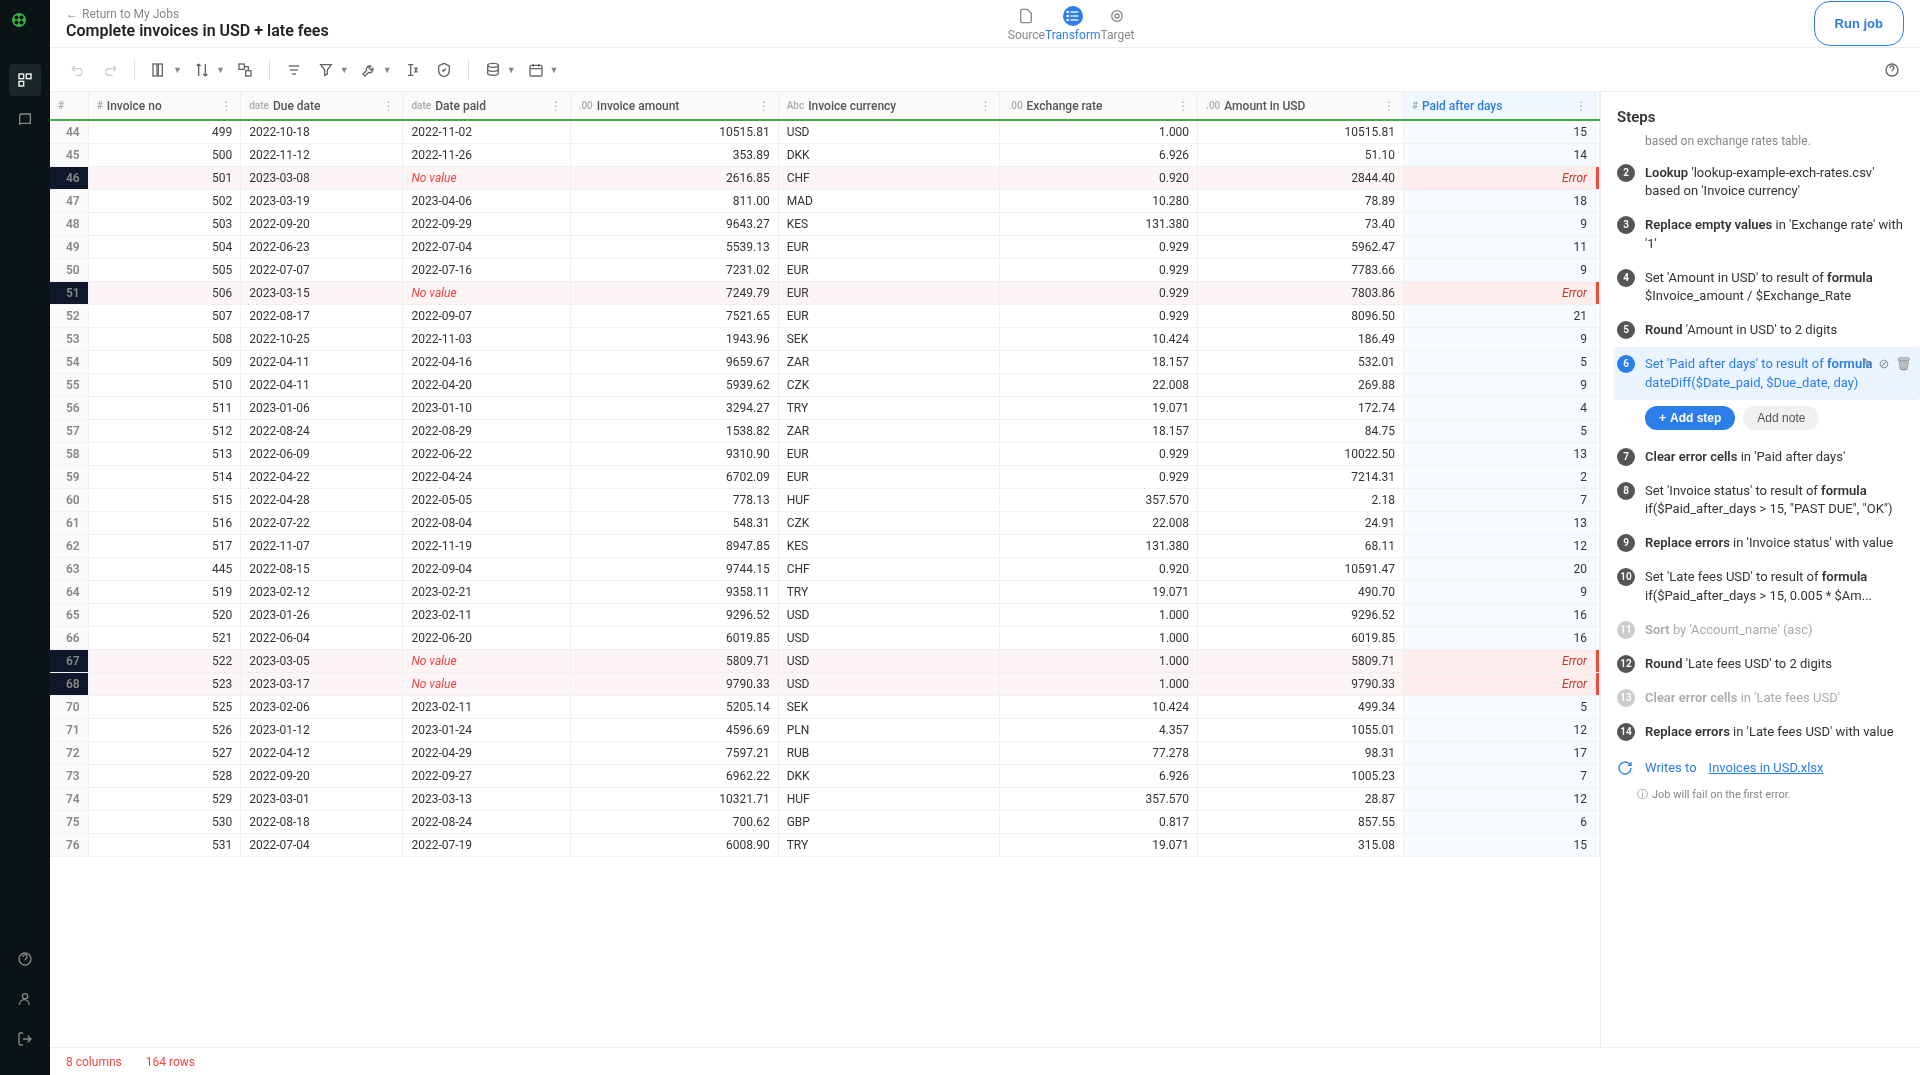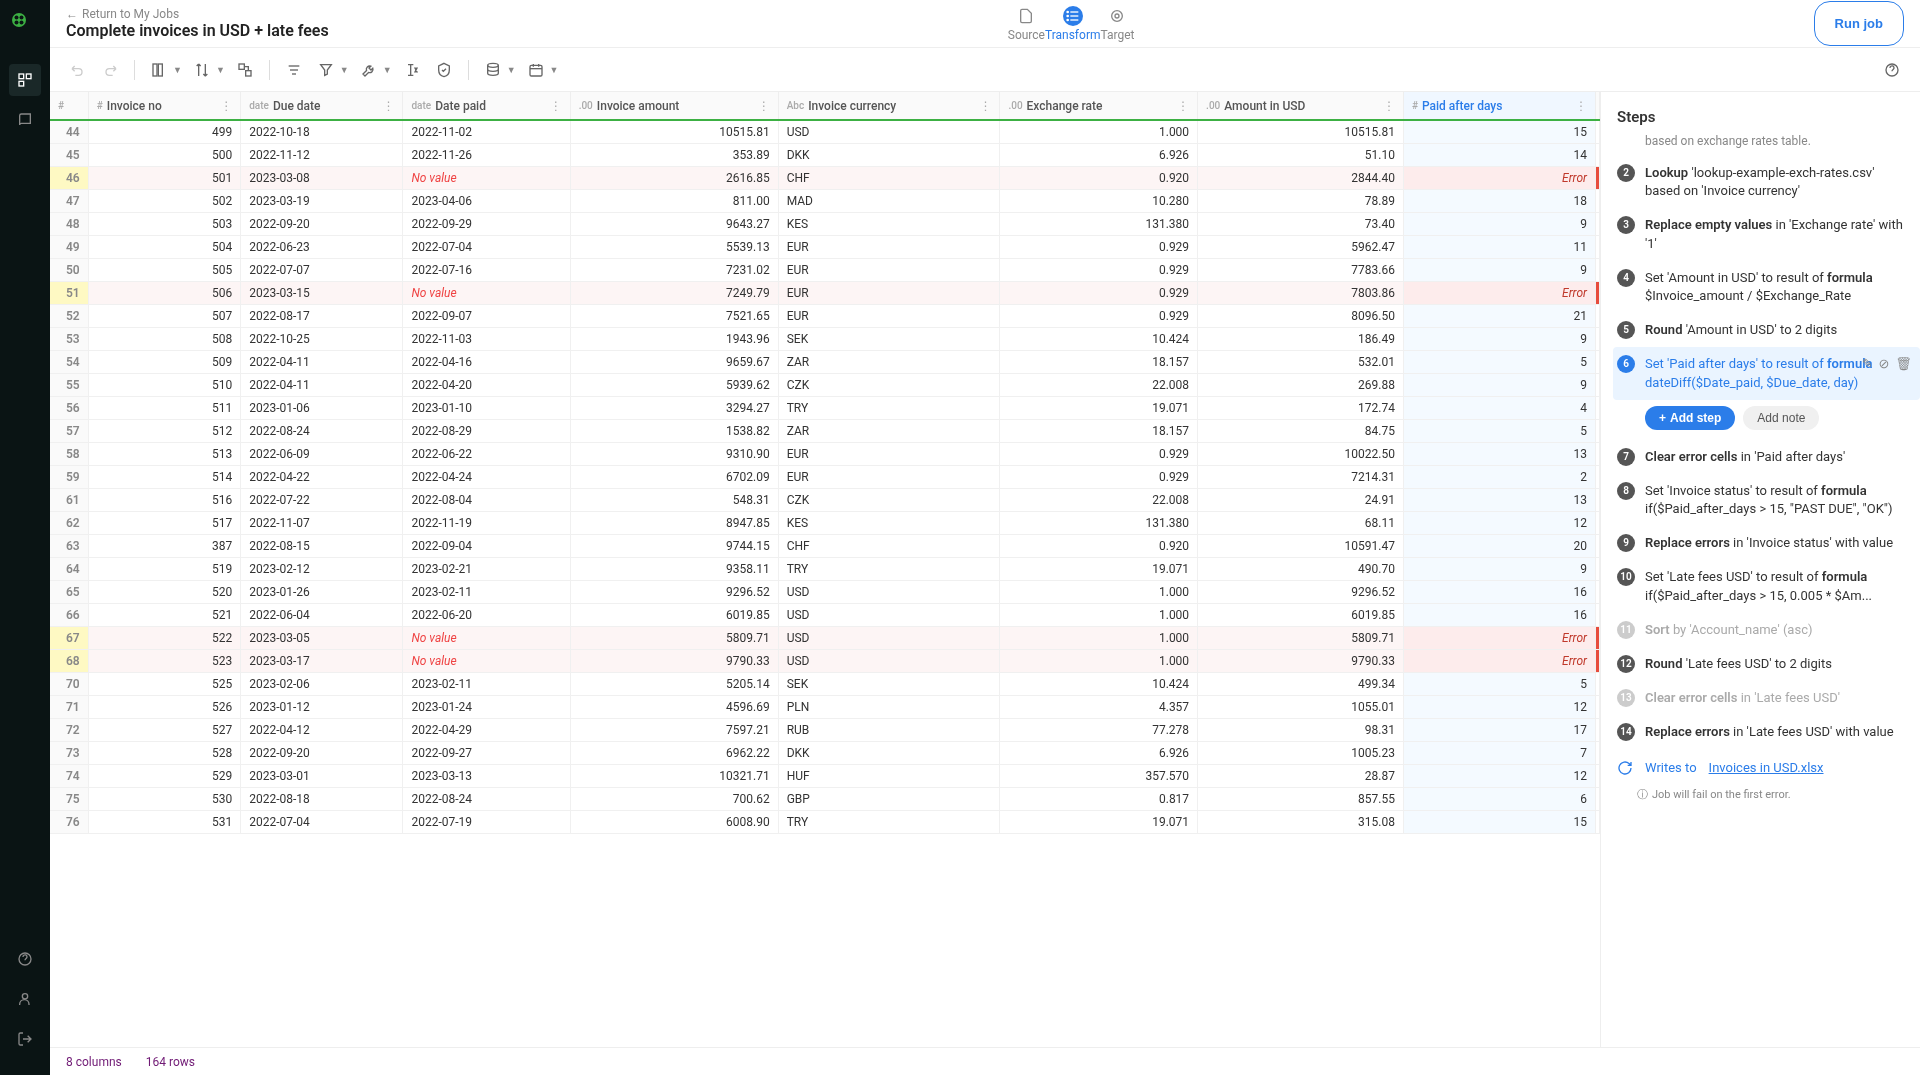--- a/index.html
+++ b/index.html
@@ -45,21 +45,21 @@
 thead th { position: sticky; top: 0; background: #fafafa; font-weight: 500; font-size: 12px; color: #555; padding: 6px 8px; border-right: 1px solid #eee; border-bottom: 2px solid #3cb043; text-align: left; height: 28px; }
 thead th.active-col { color: #2b7de9; background: #f0f7ff; }
 thead th .col-header { display: flex; align-items: center; gap: 4px; }
 thead th .col-type { font-size: 10px; color: #aaa; }
 thead th .col-label { flex: 1; }
 thead th .col-menu { color: #aaa; cursor: pointer; }
 tbody td { padding: 4px 8px; border-right: 1px solid #f0f0f0; border-bottom: 1px solid #f0f0f0; font-size: 12px; height: 20px; white-space: nowrap; }
 tbody td.rownum-cell { background: #fafafa; color: #888; text-align: right; font-weight: 600; width: 32px; padding-left: 16px; }
 tbody td.num { text-align: right; font-variant-numeric: tabular-nums; }
 tbody td.active-col { background: #f4faff; }
-tbody tr.error-row td.rownum-cell { background: #fef9c3; }
+tbody tr.error-row td.rownum-cell { background: #0f172a; }
 tbody tr.error-row td { background: #fdf5f5; }
 tbody tr.error-row td.active-col { background: #fdecec; }
 .no-value { color: #ef4444; font-style: italic; }
 .error-val { color: #c0392b; font-style: italic; }
 .error-bar { width: 4px; padding: 0; }
 tbody tr.error-row .error-bar { background: #e74c3c; }
 
 
 .steps-panel { width: 320px; border-left: 1px solid #eee; display: flex; flex-direction: column; padding: 16px 0 16px 12px; overflow-y: auto; overflow-x: hidden; }
 .steps-title { font-size: 15px; font-weight: 600; margin-bottom: 8px; padding-left: 4px; }
@@ -76,21 +76,21 @@
 .step-actions span { cursor: pointer; }
 .step-buttons { display: flex; gap: 8px; padding: 6px 4px 10px 32px; }
 .add-step-btn { background: #2b7de9; color: #fff; border: none; padding: 5px 14px; border-radius: 14px; font-size: 12px; font-weight: 600; cursor: pointer; display: flex; align-items: center; gap: 4px; }
 .add-note-btn { background: #f0f0f0; color: #555; border: none; padding: 5px 14px; border-radius: 14px; font-size: 12px; cursor: pointer; }
 .step-truncated { color: #888; font-size: 12px; padding: 0 4px 8px 32px; }
 .writes-to { padding: 10px 16px 4px 4px; font-size: 13px; color: #2b7de9; display: flex; align-items: flex-start; gap: 12px; }
 .writes-to .link { text-decoration: underline; cursor: pointer; }
 .job-fail { color: #888; font-size: 11px; padding: 4px 4px 4px 24px; display: flex; align-items: center; gap: 4px; }
 
 
-.footer { height: 28px; border-top: 1px solid #eee; display: flex; align-items: center; padding: 0 16px; font-size: 12px; color: #701a75; gap: 24px; }
+.footer { height: 28px; border-top: 1px solid #eee; display: flex; align-items: center; padding: 0 16px; font-size: 12px; color: #ef4444; gap: 24px; }
 
 svg { width: 16px; height: 16px; }
 .chev { font-size: 9px; color: #888; }
 </style>
 </head>
 <body>
 
 <div class="app">
   <div class="left-sidebar">
     <div class="logo">
@@ -536,20 +536,32 @@
                 <td>2022-04-22</td>
                 <td>2022-04-24</td>
                 <td class="num">6702.09</td>
                 <td>EUR</td>
                 <td class="num">0.929</td>
                 <td class="num">7214.31</td>
                 <td class="num active-col">2</td>
                 <td class="error-bar"></td>
               </tr>
               <tr>
+                <td class="rownum-cell">60</td>
+                <td class="num">515</td>
+                <td>2022-04-28</td>
+                <td>2022-05-05</td>
+                <td class="num">778.13</td>
+                <td>HUF</td>
+                <td class="num">357.570</td>
+                <td class="num">2.18</td>
+                <td class="num active-col">7</td>
+                <td class="error-bar"></td>
+              </tr>
+              <tr>
                 <td class="rownum-cell">61</td>
                 <td class="num">516</td>
                 <td>2022-07-22</td>
                 <td>2022-08-04</td>
                 <td class="num">548.31</td>
                 <td>CZK</td>
                 <td class="num">22.008</td>
                 <td class="num">24.91</td>
                 <td class="num active-col">13</td>
                 <td class="error-bar"></td>
@@ -561,21 +573,21 @@
                 <td>2022-11-19</td>
                 <td class="num">8947.85</td>
                 <td>KES</td>
                 <td class="num">131.380</td>
                 <td class="num">68.11</td>
                 <td class="num active-col">12</td>
                 <td class="error-bar"></td>
               </tr>
               <tr>
                 <td class="rownum-cell">63</td>
-                <td class="num">387</td>
+                <td class="num">445</td>
                 <td>2022-08-15</td>
                 <td>2022-09-04</td>
                 <td class="num">9744.15</td>
                 <td>CHF</td>
                 <td class="num">0.920</td>
                 <td class="num">10591.47</td>
                 <td class="num active-col">20</td>
                 <td class="error-bar"></td>
               </tr>
               <tr>

